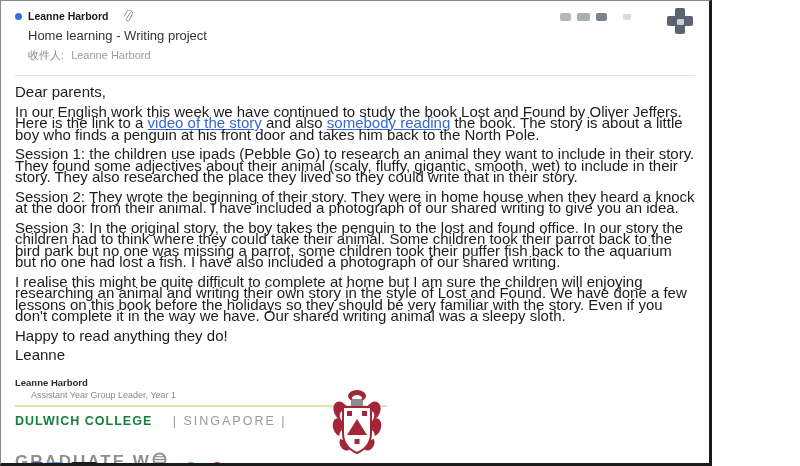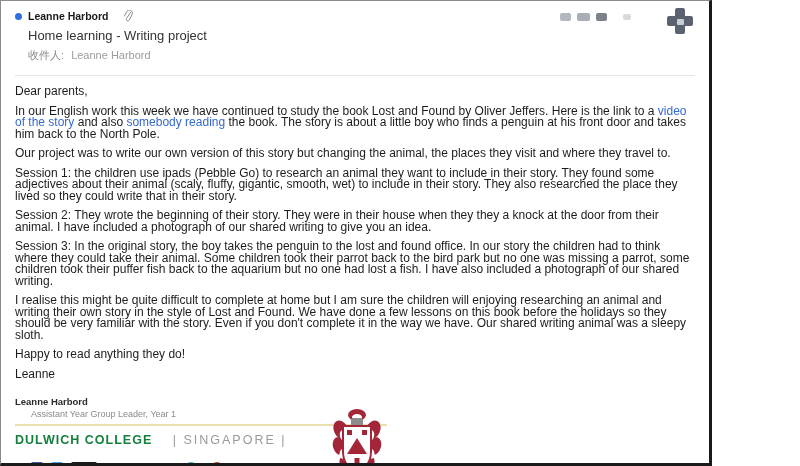--- a/index.html
+++ b/index.html
@@ -31,23 +31,23 @@
   .mini-2{background:#a9adb6;width:13px;}
   .mini-3{background:#7d828d;}
   .mini-4{background:#d9d9d9;width:8px;height:6px;margin-left:10px;}
   .plus-badge{position:absolute;top:7px;right:16px;width:26px;height:26px;cursor:pointer;}
   .plus-badge .arm{position:absolute;background:#5c6370;border-radius:2px;}
   .plus-badge .v{left:8px;top:0;width:10px;height:26px;}
   .plus-badge .h{left:0;top:8px;width:26px;height:10px;}
   .plus-badge .core{position:absolute;left:10px;top:11px;width:7px;height:6px;background:#c9cdd4;border-radius:1px;}
   .header-divider{border:0;border-top:1px solid #e4e4e4;margin:6px 14px 0 14px;}
   
-  .mail-body{padding:10px 14px 0 14px;font-size:12px;line-height:11.5px;color:#1c1c1c;}
+  .mail-body{padding:10px 14px 0 14px;font-size:15px;line-height:11.5px;color:#1c1c1c;}
   .mail-body p{margin:0 0 8px 0;}
-  a.body-link{color:#3568d4;cursor:pointer;}
+  a.body-link{color:#3568d4;text-decoration:underline;cursor:pointer;}
   
   .signature{position:relative;margin:16px 14px 0 14px;width:372px;}
   .sig-name{font-size:9.5px;font-weight:bold;color:#2b2b2b;line-height:12px;}
   .sig-title{font-size:9px;color:#8a8a8a;line-height:12px;margin-left:16px;}
   .gold-line{border:0;border-top:2px solid #eadfb0;margin:4px 0 0 0;}
   .brand-row{margin-top:7px;font-size:12.5px;letter-spacing:1px;}
   .brand-primary{font-weight:bold;color:#15803d;}
   .brand-secondary{color:#9a9a9a;margin-left:4px;letter-spacing:2px;padding-left:12px;}
   .tagline{margin-top:24px;font-size:17px;font-weight:bold;color:#8f8f8f;letter-spacing:2px;display:flex;align-items:center;}
   .globe{display:inline-block;margin:0 1px;}
@@ -94,23 +94,22 @@
       <span class="arm v"></span>
         <span class="arm h"></span>
         <span class="core"></span>
     </div>
   </div>
   <hr class="header-divider">
 
   <div class="mail-body">
     <p>Dear parents,</p>
     <p><span>In our English work this week we have continued to study the book Lost and Found by Oliver Jeffers. Here is the link to a </span><a class="body-link">video of the story</a><span> and also </span><a class="body-link">somebody reading</a><span> the book. The story is about a little boy who finds a penguin at his front door and takes him back to the North Pole.</span></p>
-    <p>Our project was to write our own version of this story but changing the animal, the places they visit and where they travel to.</p>
     <p>Session 1: the children use ipads (Pebble Go) to research an animal they want to include in their story. They found some adjectives about their animal (scaly, fluffy, gigantic, smooth, wet) to include in their story. They also researched the place they lived so they could write that in their story.</p>
-    <p>Session 2: They wrote the beginning of their story. They were in their house when they they a knock at the door from their animal. I have included a photograph of our shared writing to give you an idea.</p>
+    <p>Session 2: They wrote the beginning of their story. They were in home house when they heard a knock at the door from their animal. I have included a photograph of our shared writing to give you an idea.</p>
     <p>Session 3: In the original story, the boy takes the penguin to the lost and found office. In our story the children had to think where they could take their animal. Some children took their parrot back to the bird park but no one was missing a parrot, some children took their puffer fish back to the aquarium but no one had lost a fish. I have also included a photograph of our shared writing.</p>
     <p>I realise this might be quite difficult to complete at home but I am sure the children will enjoying researching an animal and writing their own story in the style of Lost and Found. We have done a few lessons on this book before the holidays so they should be very familiar with the story. Even if you don't complete it in the way we have. Our shared writing animal was a sleepy sloth.</p>
     <p>Happy to read anything they do!</p>
     <p>Leanne</p>
   </div>
 
   <div class="signature">
     <div class="sig-name">Leanne Harbord</div>
     <div class="sig-title">Assistant Year Group Leader, Year 1</div>
     <hr class="gold-line">

